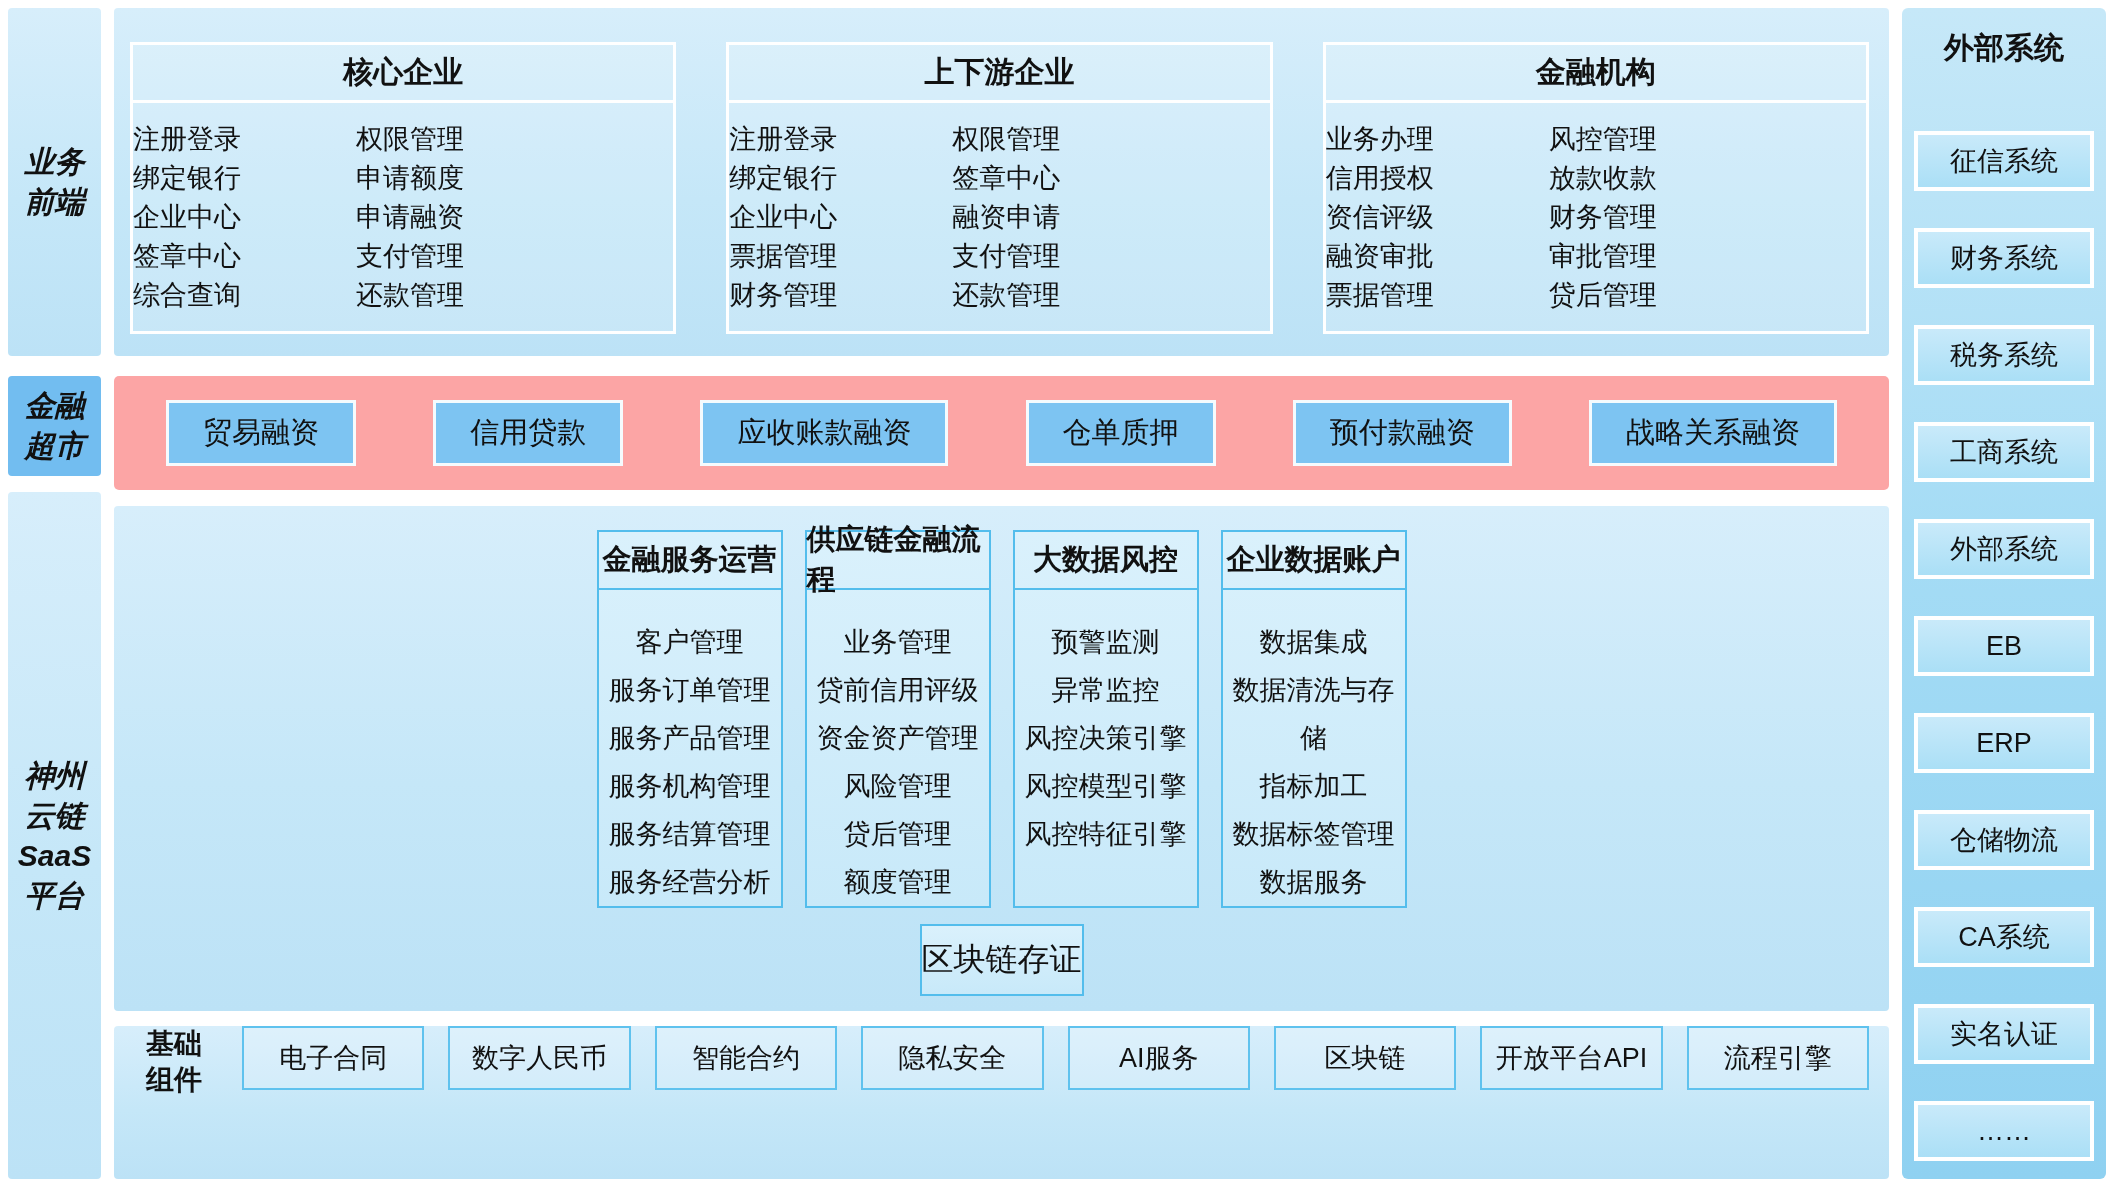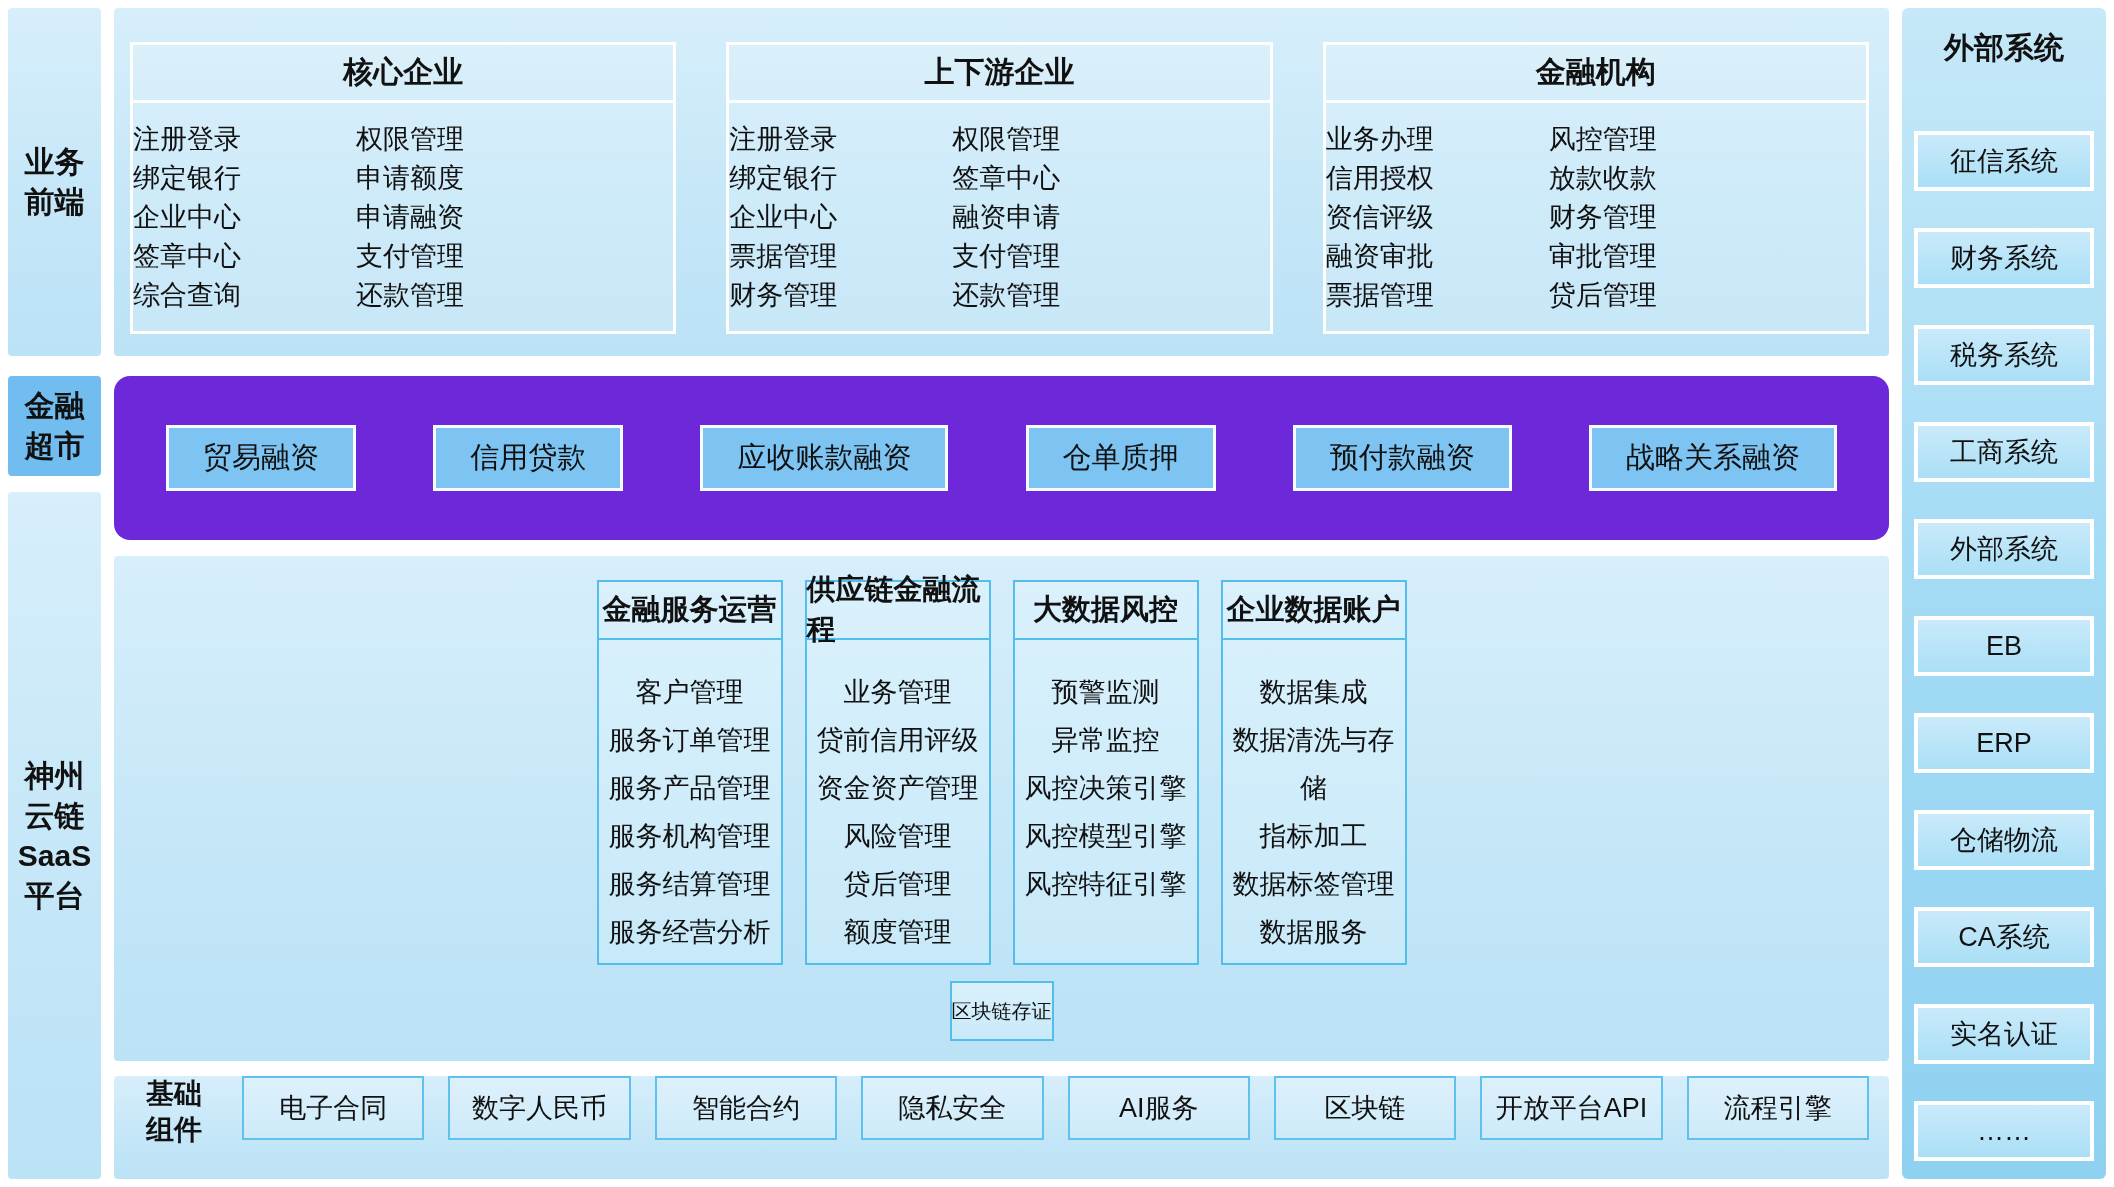--- a/index.html
+++ b/index.html
@@ -23,21 +23,21 @@
     display: flex; flex-direction: column;
   }
   
   .light {
     background: linear-gradient(180deg, #d7eefb 0%, #c5e7f8 55%, #bce2f6 100%);
     border-radius: 4px;
   }
   
   .side-label {
     display: flex; flex-direction: column; justify-content: center; align-items: center;
-    font-size: 30px; font-weight: bold; line-height: 40px; text-align: center;
+    font-size: 30px; font-weight: bold; line-height: 40px; text-align: center; font-style: italic;
   }
   .side-b1 { height: 348px; margin-bottom: 20px; }
   .side-b2 { height: 100px; margin-bottom: 16px; background: #72bdf0; border-radius: 4px; }
   .side-b3 { flex: 1; }
   
   .band1 {
     height: 348px; margin-bottom: 20px;
     display: flex; gap: 50px;
     padding: 34px 20px 22px 16px;
   }
@@ -52,22 +52,22 @@
     border-bottom: 3px solid #ffffff;
     display: flex; align-items: center; justify-content: center;
     font-size: 30px; font-weight: bold;
   }
   .b1-body {
     flex: 1; display: flex; justify-content: flex-start; align-items: center; gap: 115px;
     font-size: 27px; line-height: 39px; font-weight: 500;
   }
   
   .band2 {
-    height: 164px; margin-bottom: 16px;
-    background: #6d28d9; border-radius: 16px;
+    height: 114px; margin-bottom: 16px;
+    background: #fca5a5; border-radius: 5px;
     display: flex; align-items: center; justify-content: space-between;
     padding: 0 52px;
   }
   .b2-chip {
     height: 66px; padding: 0 34px;
     border: 3px solid rgba(255,255,255,0.92);
     background: #7dc4f2;
     display: flex; align-items: center; justify-content: center;
     font-size: 29px; font-weight: 500; white-space: nowrap;
   }
@@ -89,25 +89,25 @@
     height: 58px; flex: none;
     border-bottom: 2px solid #53bdec;
     display: flex; align-items: center; justify-content: center;
     font-size: 29px; font-weight: bold;
   }
   .b3-body {
     flex: 1; padding-top: 28px; text-align: center;
     font-size: 27px; line-height: 48px; font-weight: 500;
   }
   .b3-bar {
-    margin-top: 16px; height: 60px; flex: none;
+    margin-top: 16px; height: 72px; flex: none;
     border: 2px solid #53bdec;
     background: linear-gradient(180deg, #daf1fc 0%, #c8e9f9 100%);
     display: flex; align-items: center; justify-content: center;
-    font-size: 20px; font-weight: 500;
+    font-size: 32px; font-weight: 500;
   }
   
   .band4 {
     flex: 1;
     display: flex; gap: 24px;
     padding: 0 20px 0 16px;
   }
   .b4-label {
     flex: none; width: 88px; text-align: center;
     font-size: 28px; font-weight: bold; line-height: 36px;

